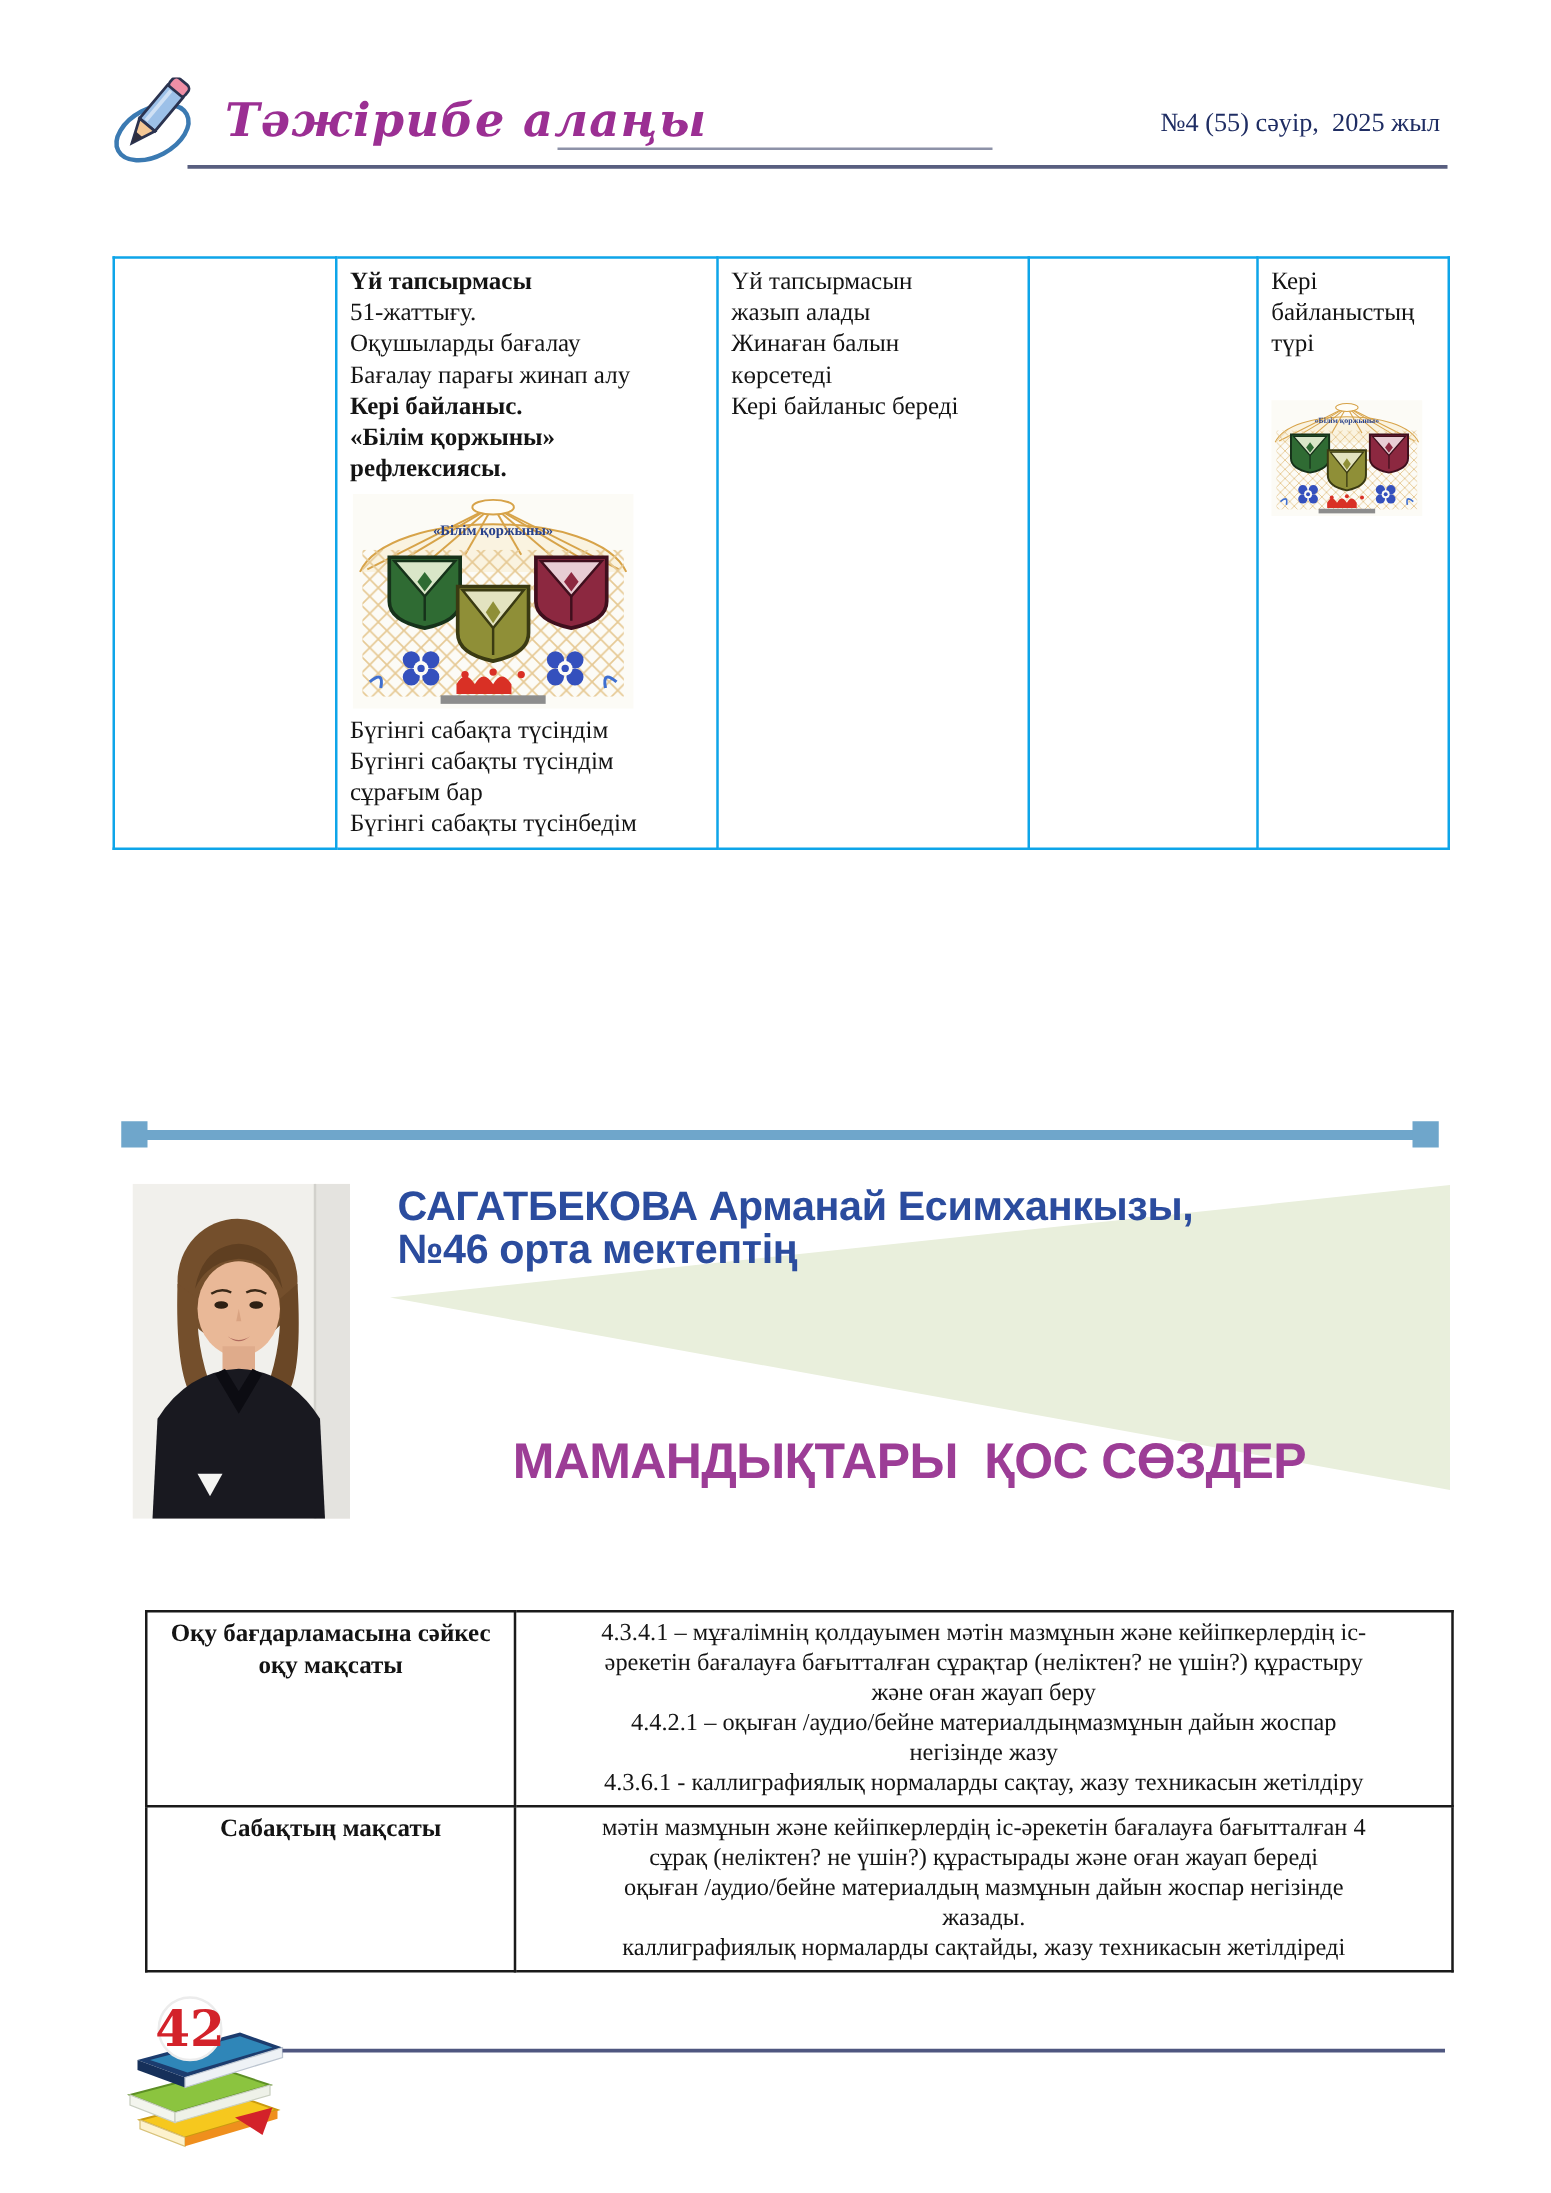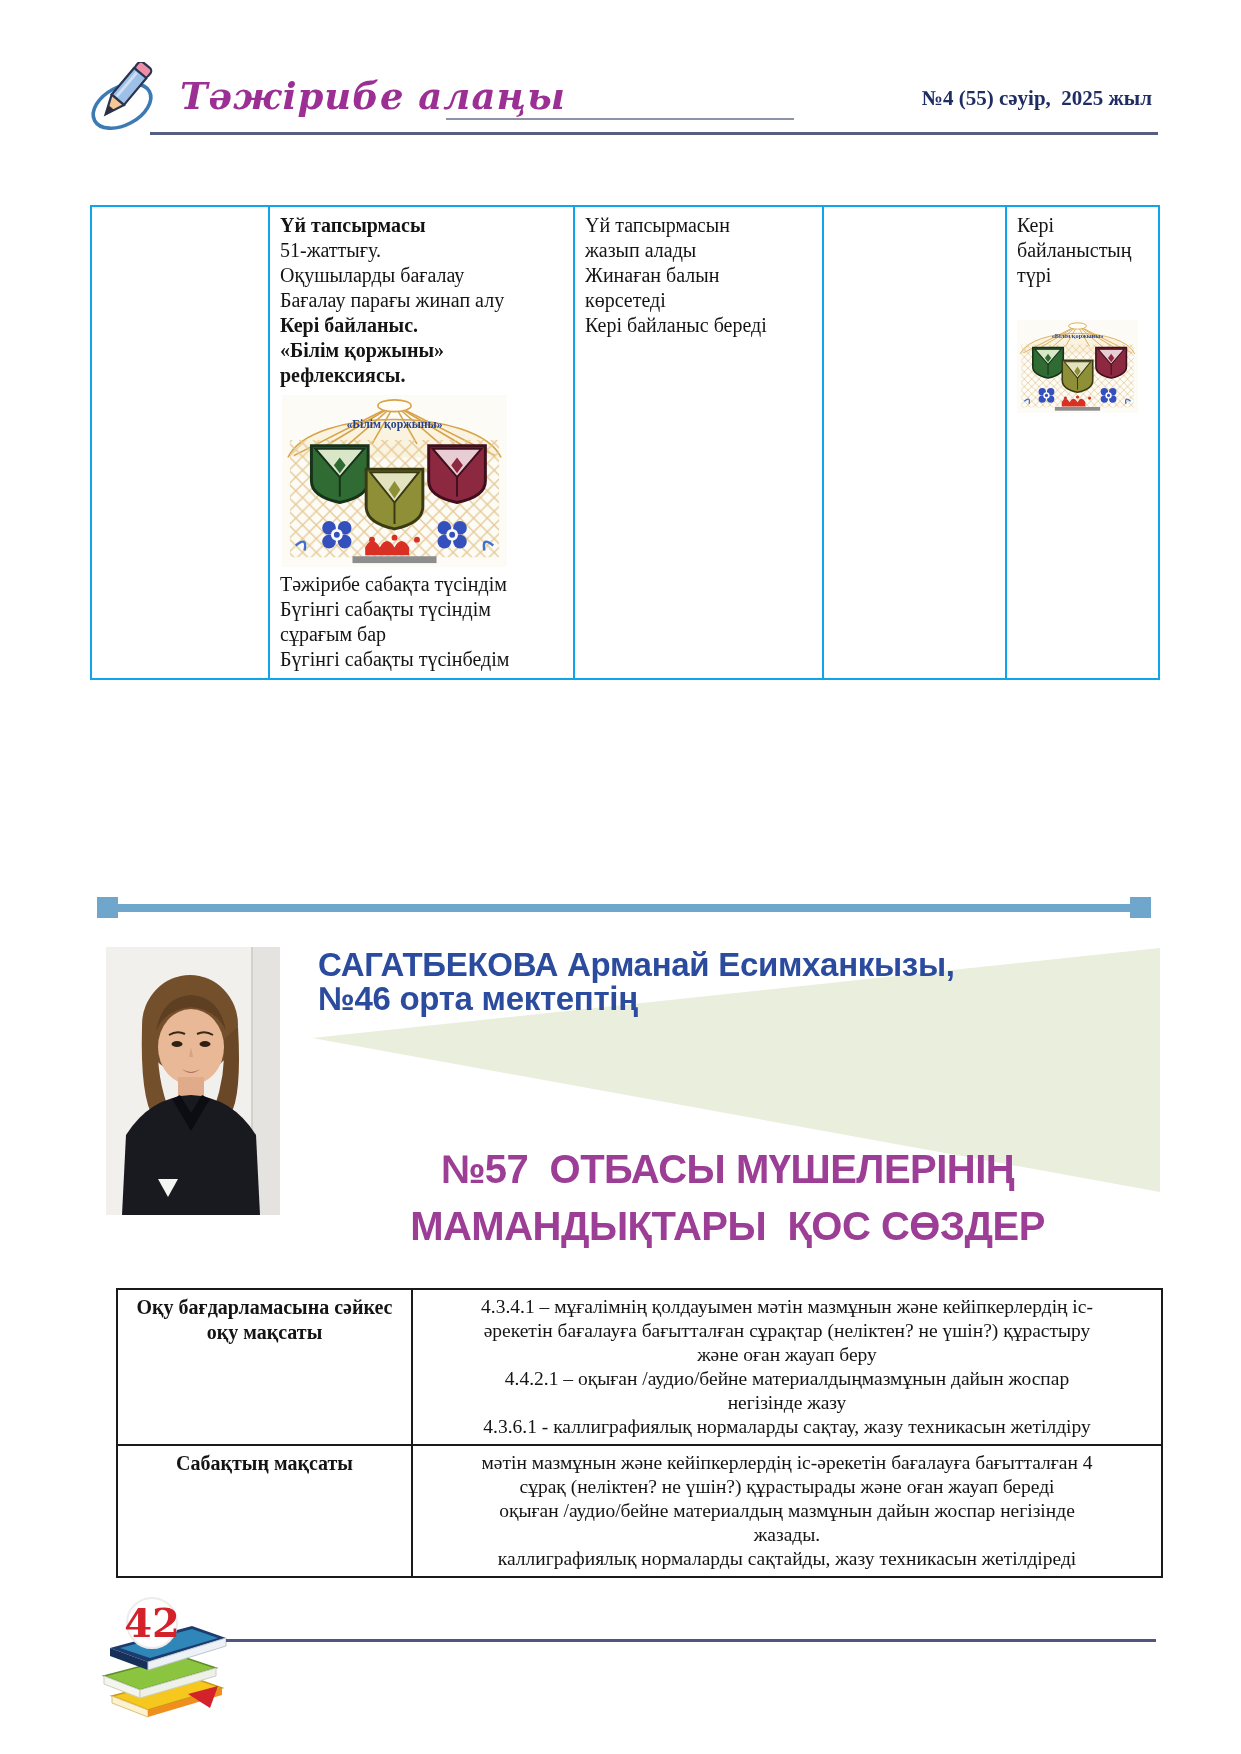--- a/index.html
+++ b/index.html
@@ -3,21 +3,21 @@
 <meta charset="utf-8">
 <style>
   html,body{margin:0;padding:0;background:#ffffff;}
   #page{position:relative;width:1241px;height:1754px;background:#fff;overflow:hidden;
         font-family:"Liberation Serif",serif;color:#141414;}
   .abs{position:absolute;}
 
   
   .brand{left:180px;top:74px;font:italic bold 37px "DejaVu Serif",serif;color:#9b2f93;letter-spacing:1px;}
   .brand-underline{left:446px;top:118px;width:348px;height:2px;background:#8d92a8;}
-  .issue{left:760px;top:86px;width:392px;text-align:right;font-weight:bold;font-size:21px;
+  .issue{left:760px;top:86px;width:392px;text-align:right;font-weight:normal;font-size:21px;
          color:#1f2d63;white-space:pre;}
   .header-rule{left:150px;top:132px;width:1008px;height:3px;background:#585e7f;}
 
   
   table.doc{border-collapse:collapse;table-layout:fixed;}
   table.doc td{border:2px solid #0ea5e9;vertical-align:top;padding:6px 10px;}
   #top-table{left:90px;top:205px;width:1068px;font-size:20px;line-height:25px;}
   #top-table .b{font-weight:bold;}
   #goals-table{left:116px;top:1288px;width:1045px;font-size:19.5px;line-height:24px;text-align:center;}
   #goals-table td{border-color:#1a1a1a;padding:5px 10px;}
@@ -148,21 +148,21 @@
             <g fill="#d93025">
               <path d="M85,156 q7,-13 15,0 q7,-13 15,0 q7,-13 15,0 l0,8 l-45,0 z"></path>
               <circle cx="92" cy="148" r="3"></circle>
                   <circle cx="115" cy="146" r="3"></circle>
                   <circle cx="138" cy="148" r="3"></circle>
             </g>
             <rect x="72" y="165" width="86" height="7" fill="#8d8d8d"></rect>
           </g>
         </svg>
 
-        <div>Тәжірибе сабақта түсіндім</div>
+        <div>Бүгінгі сабақта түсіндім</div>
         <div>Бүгінгі сабақты түсіндім</div>
         <div>сұрағым бар</div>
         <div>Бүгінгі сабақты түсінбедім</div>
       </td>
 
       <td>
         <div>Үй тапсырмасын</div>
         <div>жазып алады</div>
         <div>Жинаған балын</div>
         <div>көрсетеді</div>
@@ -209,21 +209,20 @@
     <path d="M66,152 L85,184 L104,152 L96,148 L85,166 L74,148 Z" fill="#0c0c12"></path>
     <polygon points="52,232 72,232 62,250" fill="#f4f4f2"></polygon>
   </svg>
 
   <div class="abs author-block">
     <div>САГАТБЕКОВА Арманай Есимханкызы,</div>
     <div>№46 орта мектептің</div>
   </div>
 
   <div class="abs title-block">
-    <div class="title-line">№57  ОТБАСЫ МҮШЕЛЕРІНІҢ</div>
     <div class="title-line">МАМАНДЫҚТАРЫ  ҚОС СӨЗДЕР</div>
   </div>
 
   <table class="doc abs" id="goals-table">
     <colgroup>
         <col style="width:295px">
         <col style="width:750px">
       </colgroup>
     <tbody>
         <tr>

